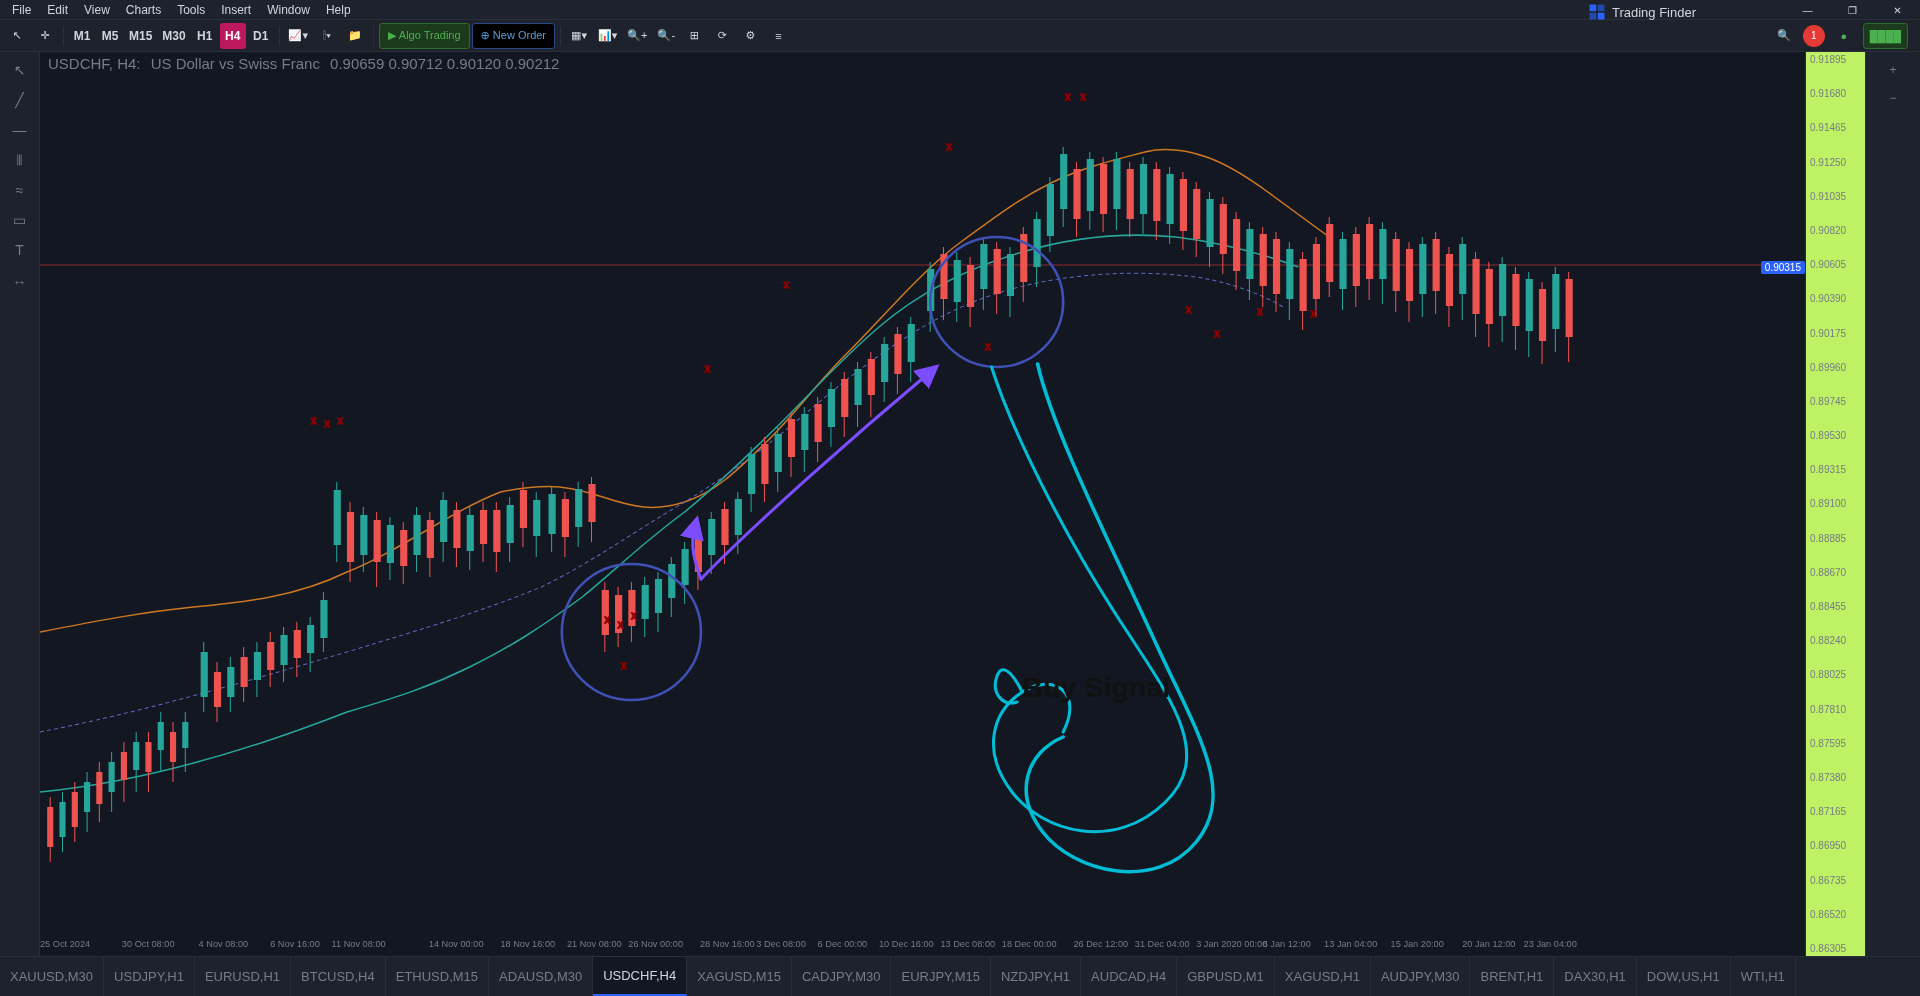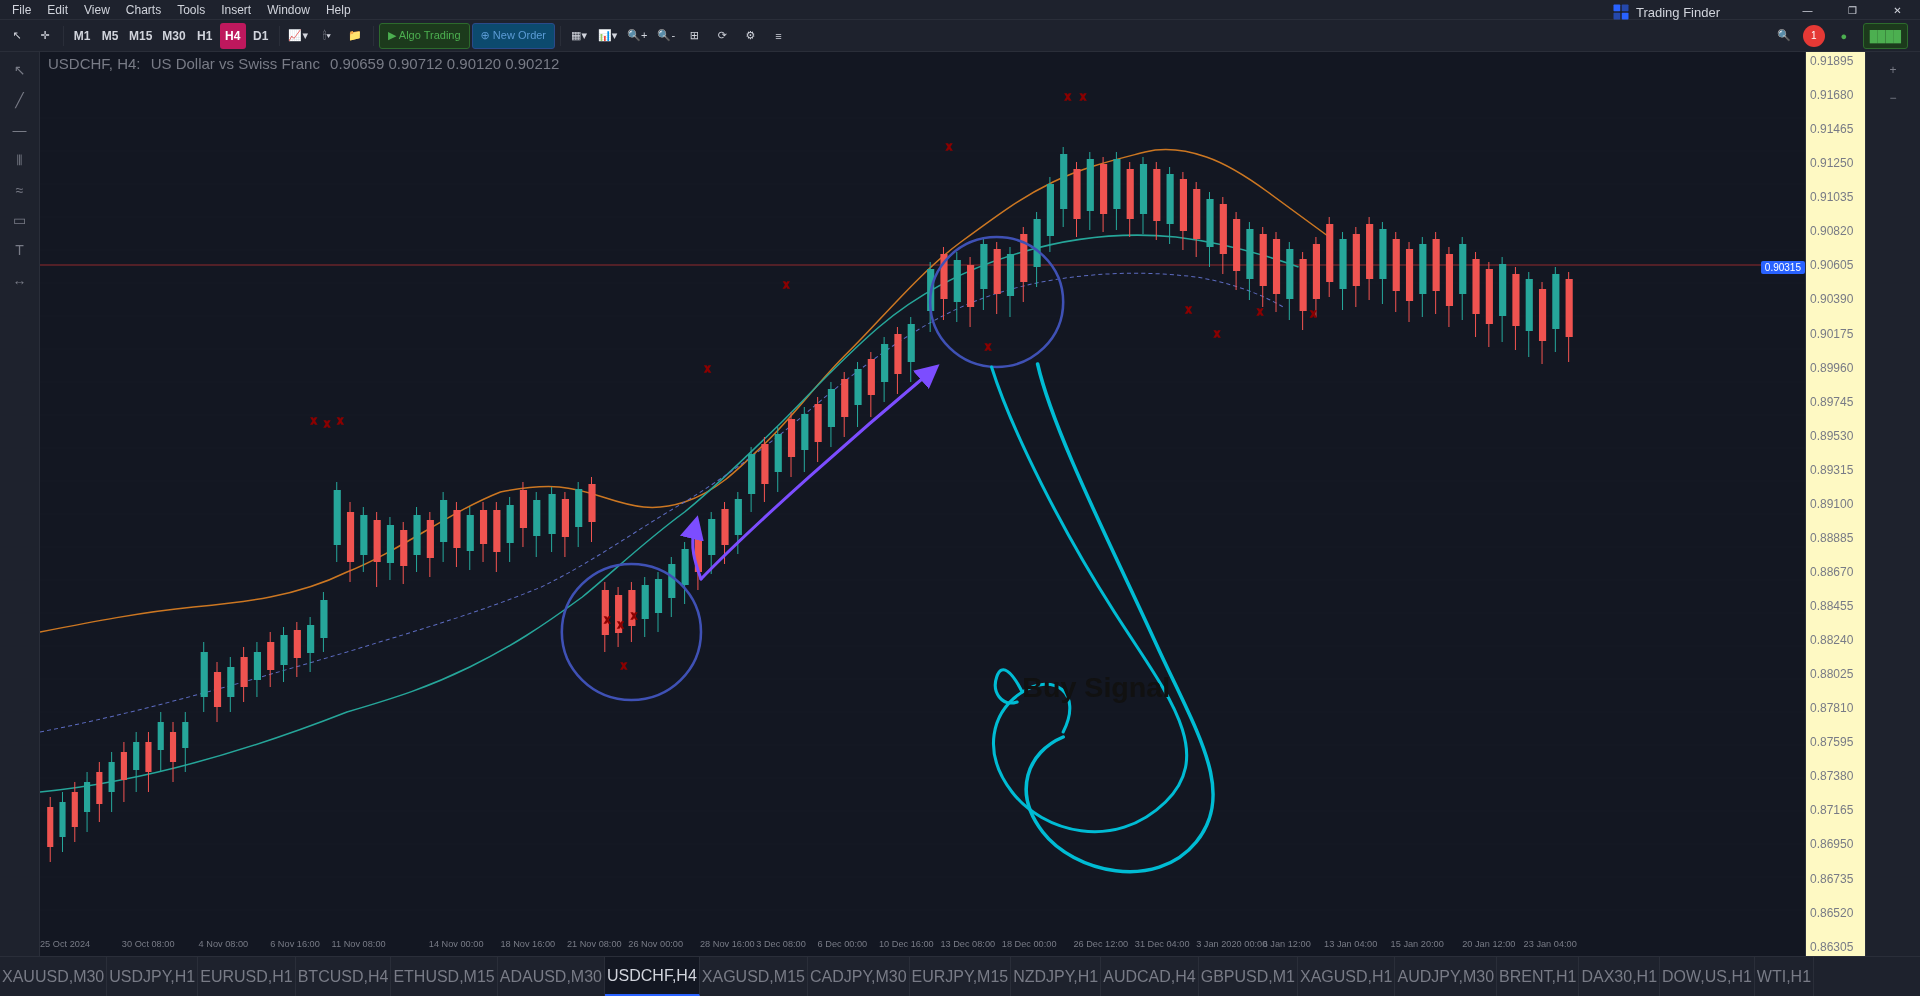--- a/index.html
+++ b/index.html
@@ -68,21 +68,21 @@
     }
     .btn-algo {
       background: #1c3a1c;
       border: 1px solid #2d6a2d;
       color: #4caf50;
       border-radius: 3px;
       padding: 0 8px;
       font-size: 11px;
     }
     .btn-new-order {
-      background: #0c4a6e;
+      background: #000000;
       border: 1px solid #2a4a8a;
       color: #5b9bd5;
       border-radius: 3px;
       padding: 0 8px;
       font-size: 11px;
     }
 
     
     #left-toolbar {
       position: absolute;
@@ -128,27 +128,27 @@
       padding: 4px 0;
     }
 
     
     #price-scale {
       position: absolute;
       right: 55px;
       top: 52px;
       width: 60px;
       bottom: 40px;
-      background: #fef9c3;
+      background: #bef264;
       border-left: 1px solid #2a2e39;
       display: flex;
       flex-direction: column;
       justify-content: space-between;
       padding: 2px 4px;
-      font-size: 12px;
+      font-size: 10px;
       color: #787b86;
     }
 
     
     #chart-area {
       position: absolute;
       left: 40px;
       top: 52px;
       right: 115px;
       bottom: 40px;
@@ -176,22 +176,22 @@
       background: #1e222d;
       border-top: 1px solid #2a2e39;
       display: flex;
       align-items: center;
       overflow-x: auto;
       scrollbar-width: none;
     }
     #bottom-tabs::-webkit-scrollbar { display: none; }
     .tab-item {
       height: 100%;
-      padding: 0 2px;
-      font-size: 16px;
+      padding: 0 10px;
+      font-size: 13px;
       color: #787b86;
       display: flex;
       align-items: center;
       cursor: pointer;
       white-space: nowrap;
       border-right: 1px solid #2a2e39;
     }
     .tab-item.active {
       color: #d1d4dc;
       background: #131722;
@@ -256,21 +256,21 @@
 <div id="menu-bar">
   <div class="menu-item">File</div>
   <div class="menu-item">Edit</div>
   <div class="menu-item">View</div>
   <div class="menu-item">Charts</div>
   <div class="menu-item">Tools</div>
   <div class="menu-item">Insert</div>
   <div class="menu-item">Window</div>
   <div class="menu-item">Help</div>
 
-  <div id="trading-finder" style="margin-left:auto; margin-right:80px;">
+  <div id="trading-finder" style="margin-left:auto; margin-right:104px;">
     <svg width="18" height="18" viewBox="0 0 24 24" fill="none">
       <rect x="2" y="2" width="9" height="9" rx="1" fill="#2962ff"></rect>
       <rect x="13" y="2" width="9" height="9" rx="1" fill="#2962ff" opacity="0.6"></rect>
       <rect x="2" y="13" width="9" height="9" rx="1" fill="#2962ff" opacity="0.6"></rect>
       <rect x="13" y="13" width="9" height="9" rx="1" fill="#2962ff"></rect>
     </svg>
     <span style="color:#d1d4dc; font-size:13px; font-weight:500;">Trading Finder</span>
   </div>
 
   <div id="win-controls">

